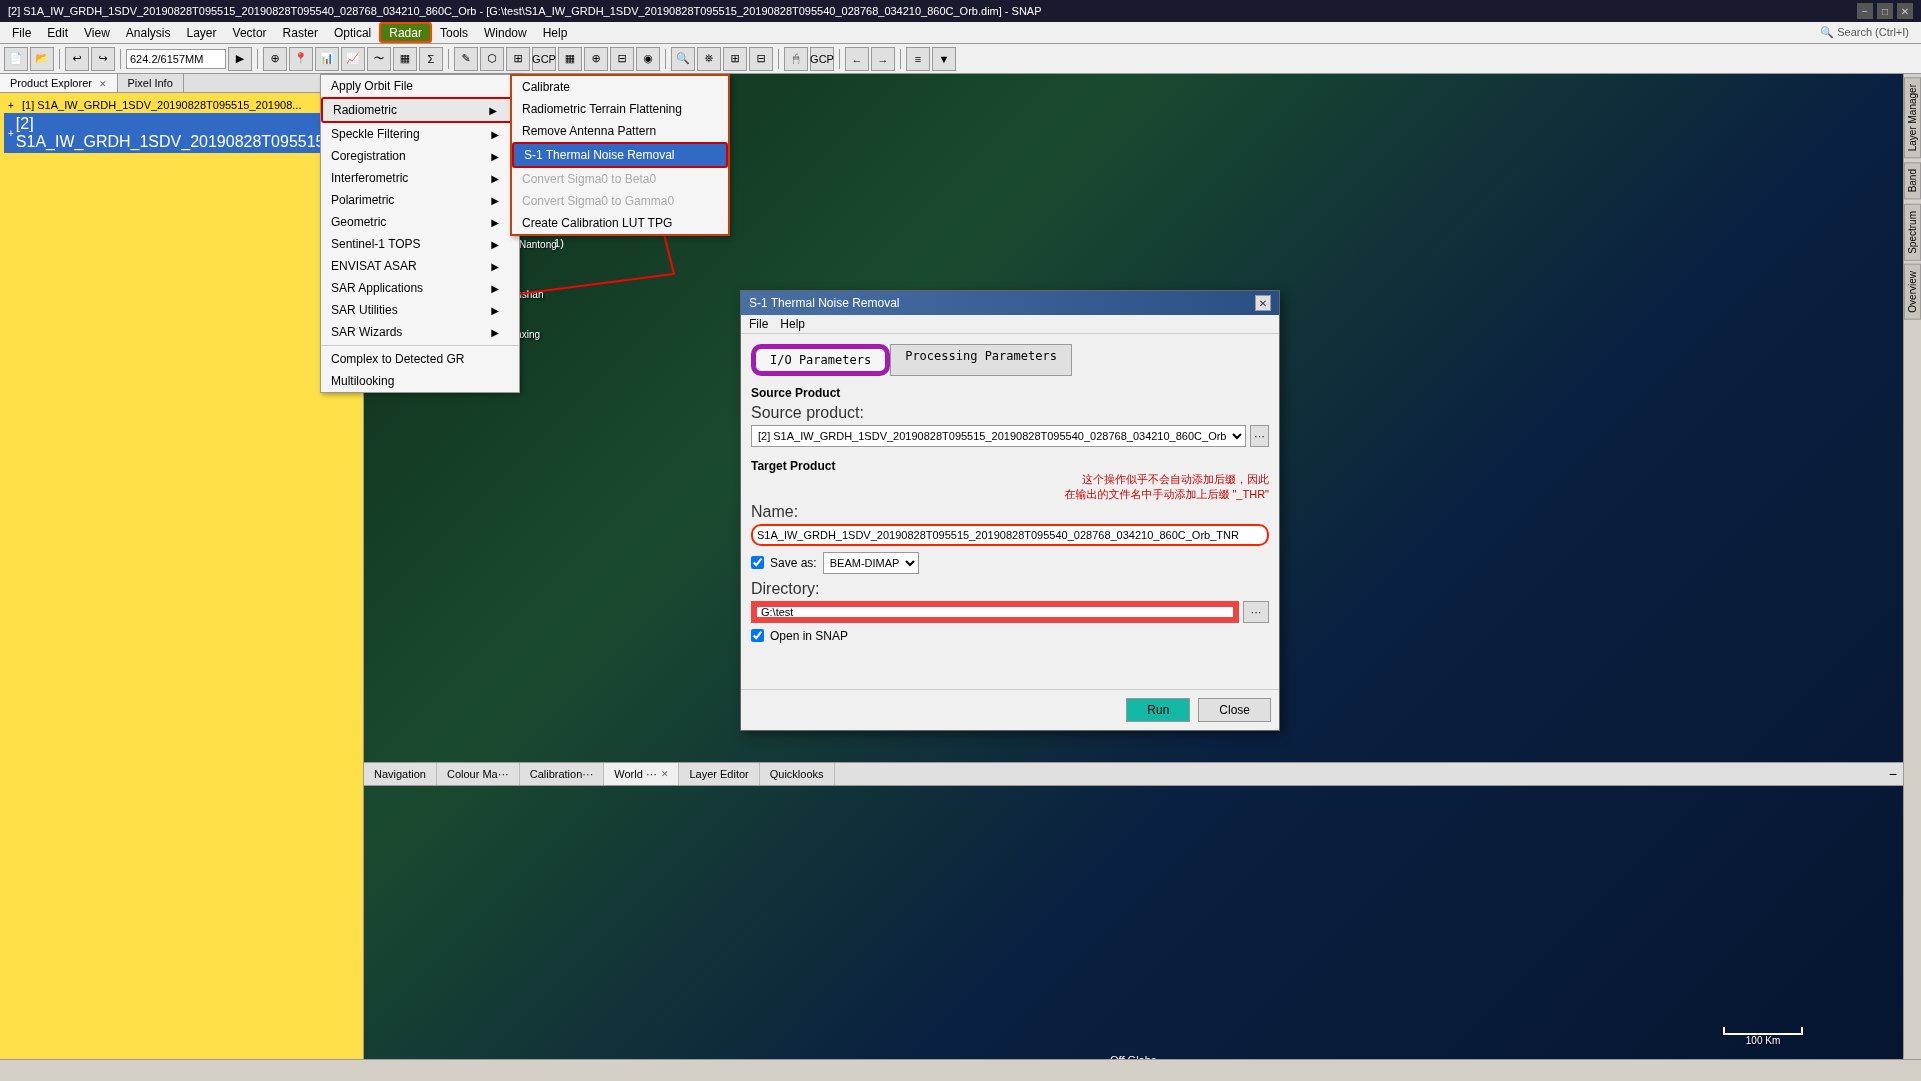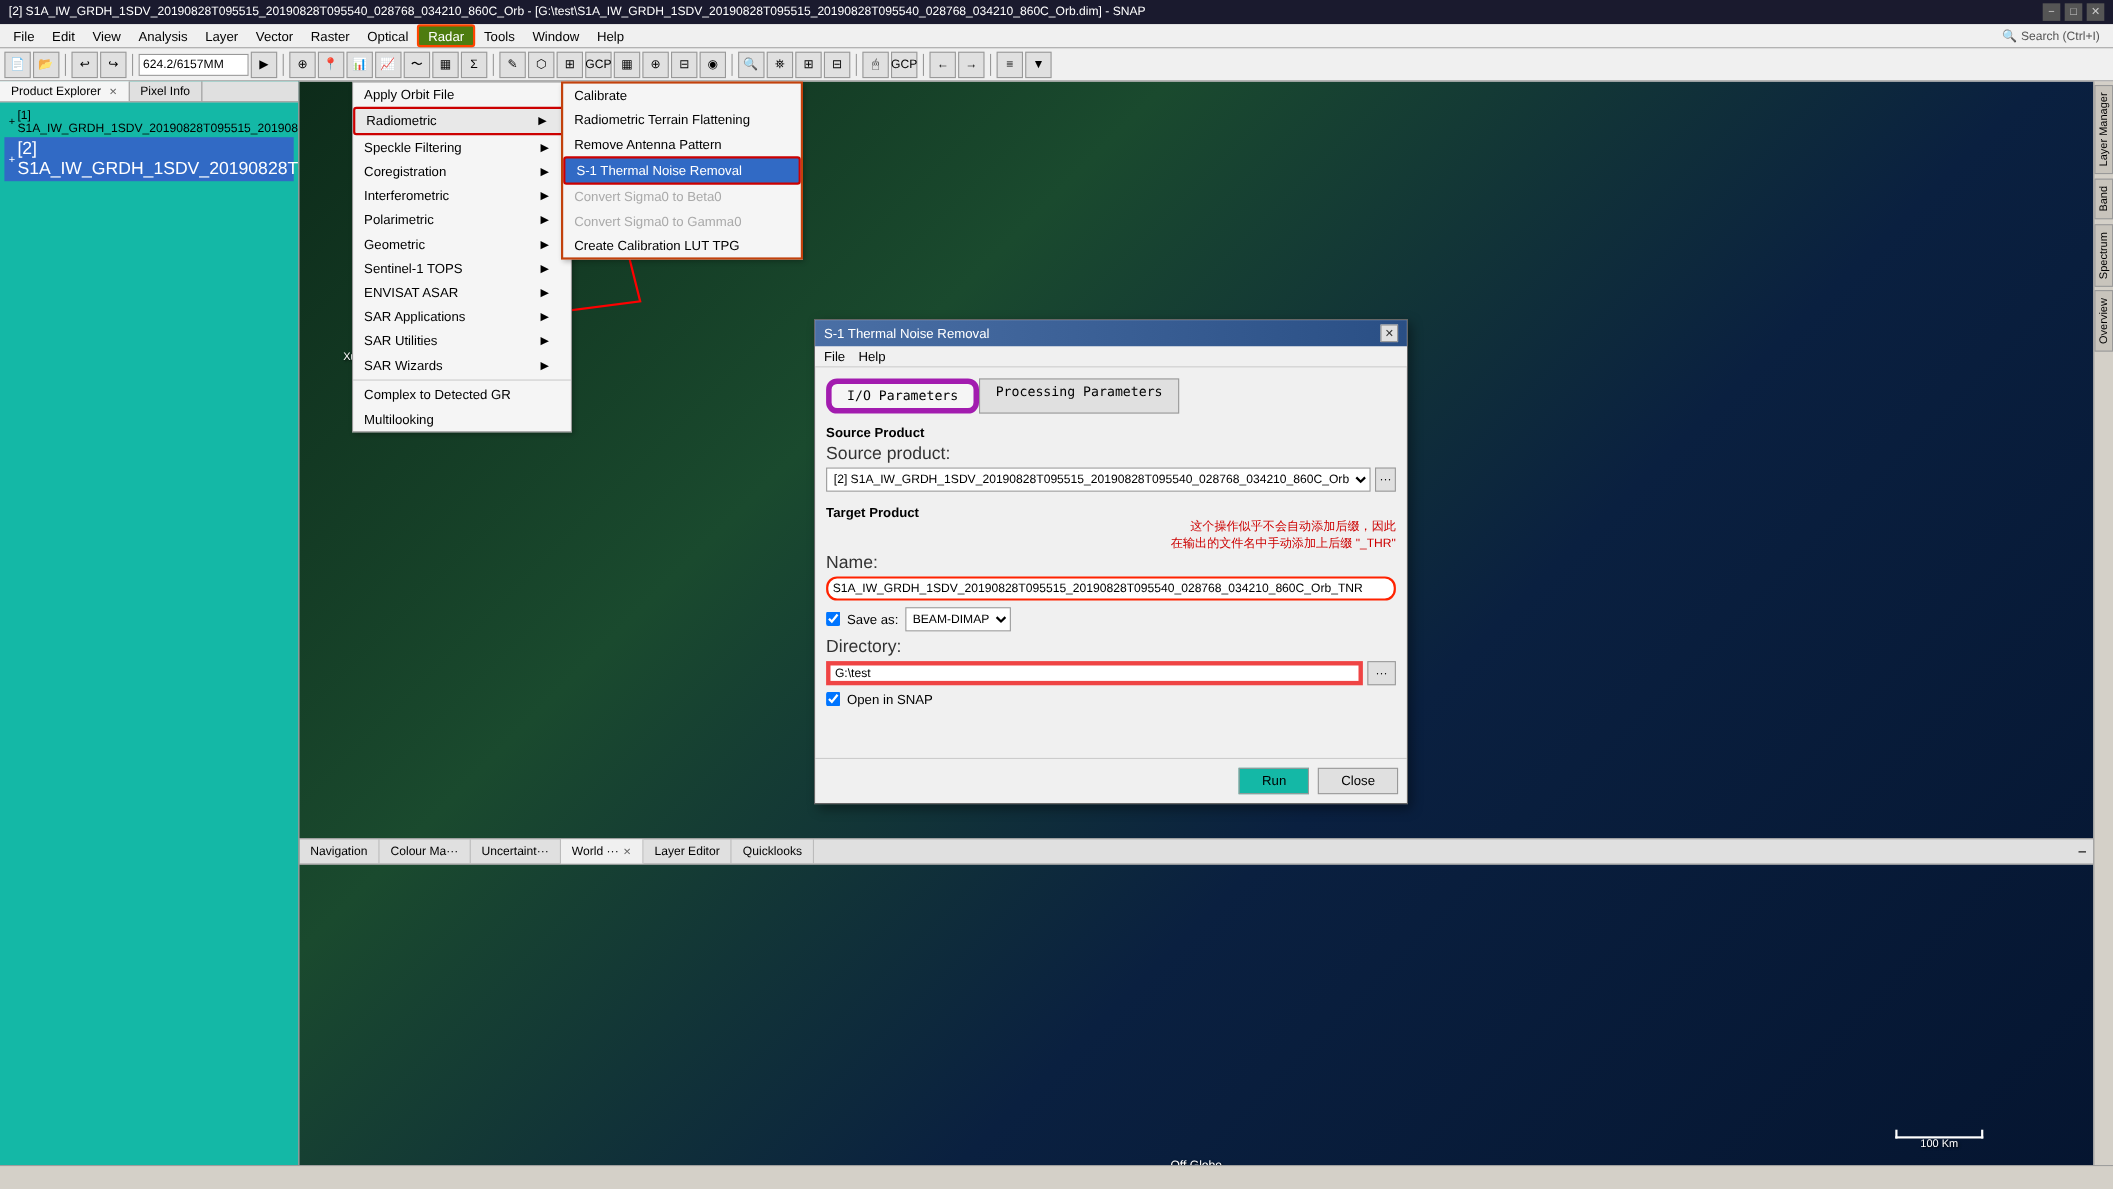--- a/index.html
+++ b/index.html
@@ -71,22 +71,22 @@
     }
 
     
     #main-layout {
       display: flex;
       height: calc(1081px - 22px - 22px - 30px - 22px - 22px);
     }
 
     
     #left-panel {
-      width: 272px;
-      background: #14b8a6;
+      width: 364px;
+      background: #fde047;
       border-right: 1px solid #999;
       display: flex;
       flex-direction: column;
     }
     #panel-tabs {
       display: flex;
       background: #e0e0e0;
       border-bottom: 1px solid #999;
     }
     .panel-tab {
@@ -245,21 +245,21 @@
       font-weight: bold;
       font-size: 12px;
       margin-bottom: 4px;
       margin-top: 8px;
     }
     .dialog-label { font-size: 16px; margin-bottom: 3px; color: #333; }
     .dialog-row { display: flex; align-items: center; gap: 4px; margin-bottom: 6px; }
     .dialog-input {
       flex: 1;
       height: 22px;
-      border: 4px solid #ef4444;
+      border: 6px solid #ef4444;
       padding: 0 4px;
       font-size: 11px;
       background: white;
     }
     .dialog-select {
       height: 22px;
       border: 1px solid #999;
       font-size: 11px;
       background: white;
       padding: 0 2px;
@@ -502,21 +502,21 @@
         </div>
 
         <div id="globe-status" style="position:absolute; bottom:15px; left:50%; transform:translateX(-50%); color:white; font-size:11px; text-shadow:1px 1px 2px black;">
           <span>Off Globe</span>
         </div>
       </div>
 
       <div id="bottom-tabs-bar" style="position:absolute; bottom:295px; left:0; right:0; height:24px; background:#e0e0e0; border-top:1px solid #999; border-bottom:1px solid #999; display:flex; align-items:center;">
         <div class="bottom-tab">Navigation</div>
         <div class="bottom-tab">Colour Ma···</div>
-        <div class="bottom-tab">Uncertaint···</div>
+        <div class="bottom-tab">Calibration···</div>
         <div class="bottom-tab active">World ···<span class="bottom-tab-close"> ✕</span></div>
         <div class="bottom-tab">Layer Editor</div>
         <div class="bottom-tab">Quicklooks</div>
         <span style="flex:1;"></span>
         <span style="padding:0 6px; cursor:pointer; font-size:14px;">−</span>
       </div>
     </div>
 
   </div>
 

